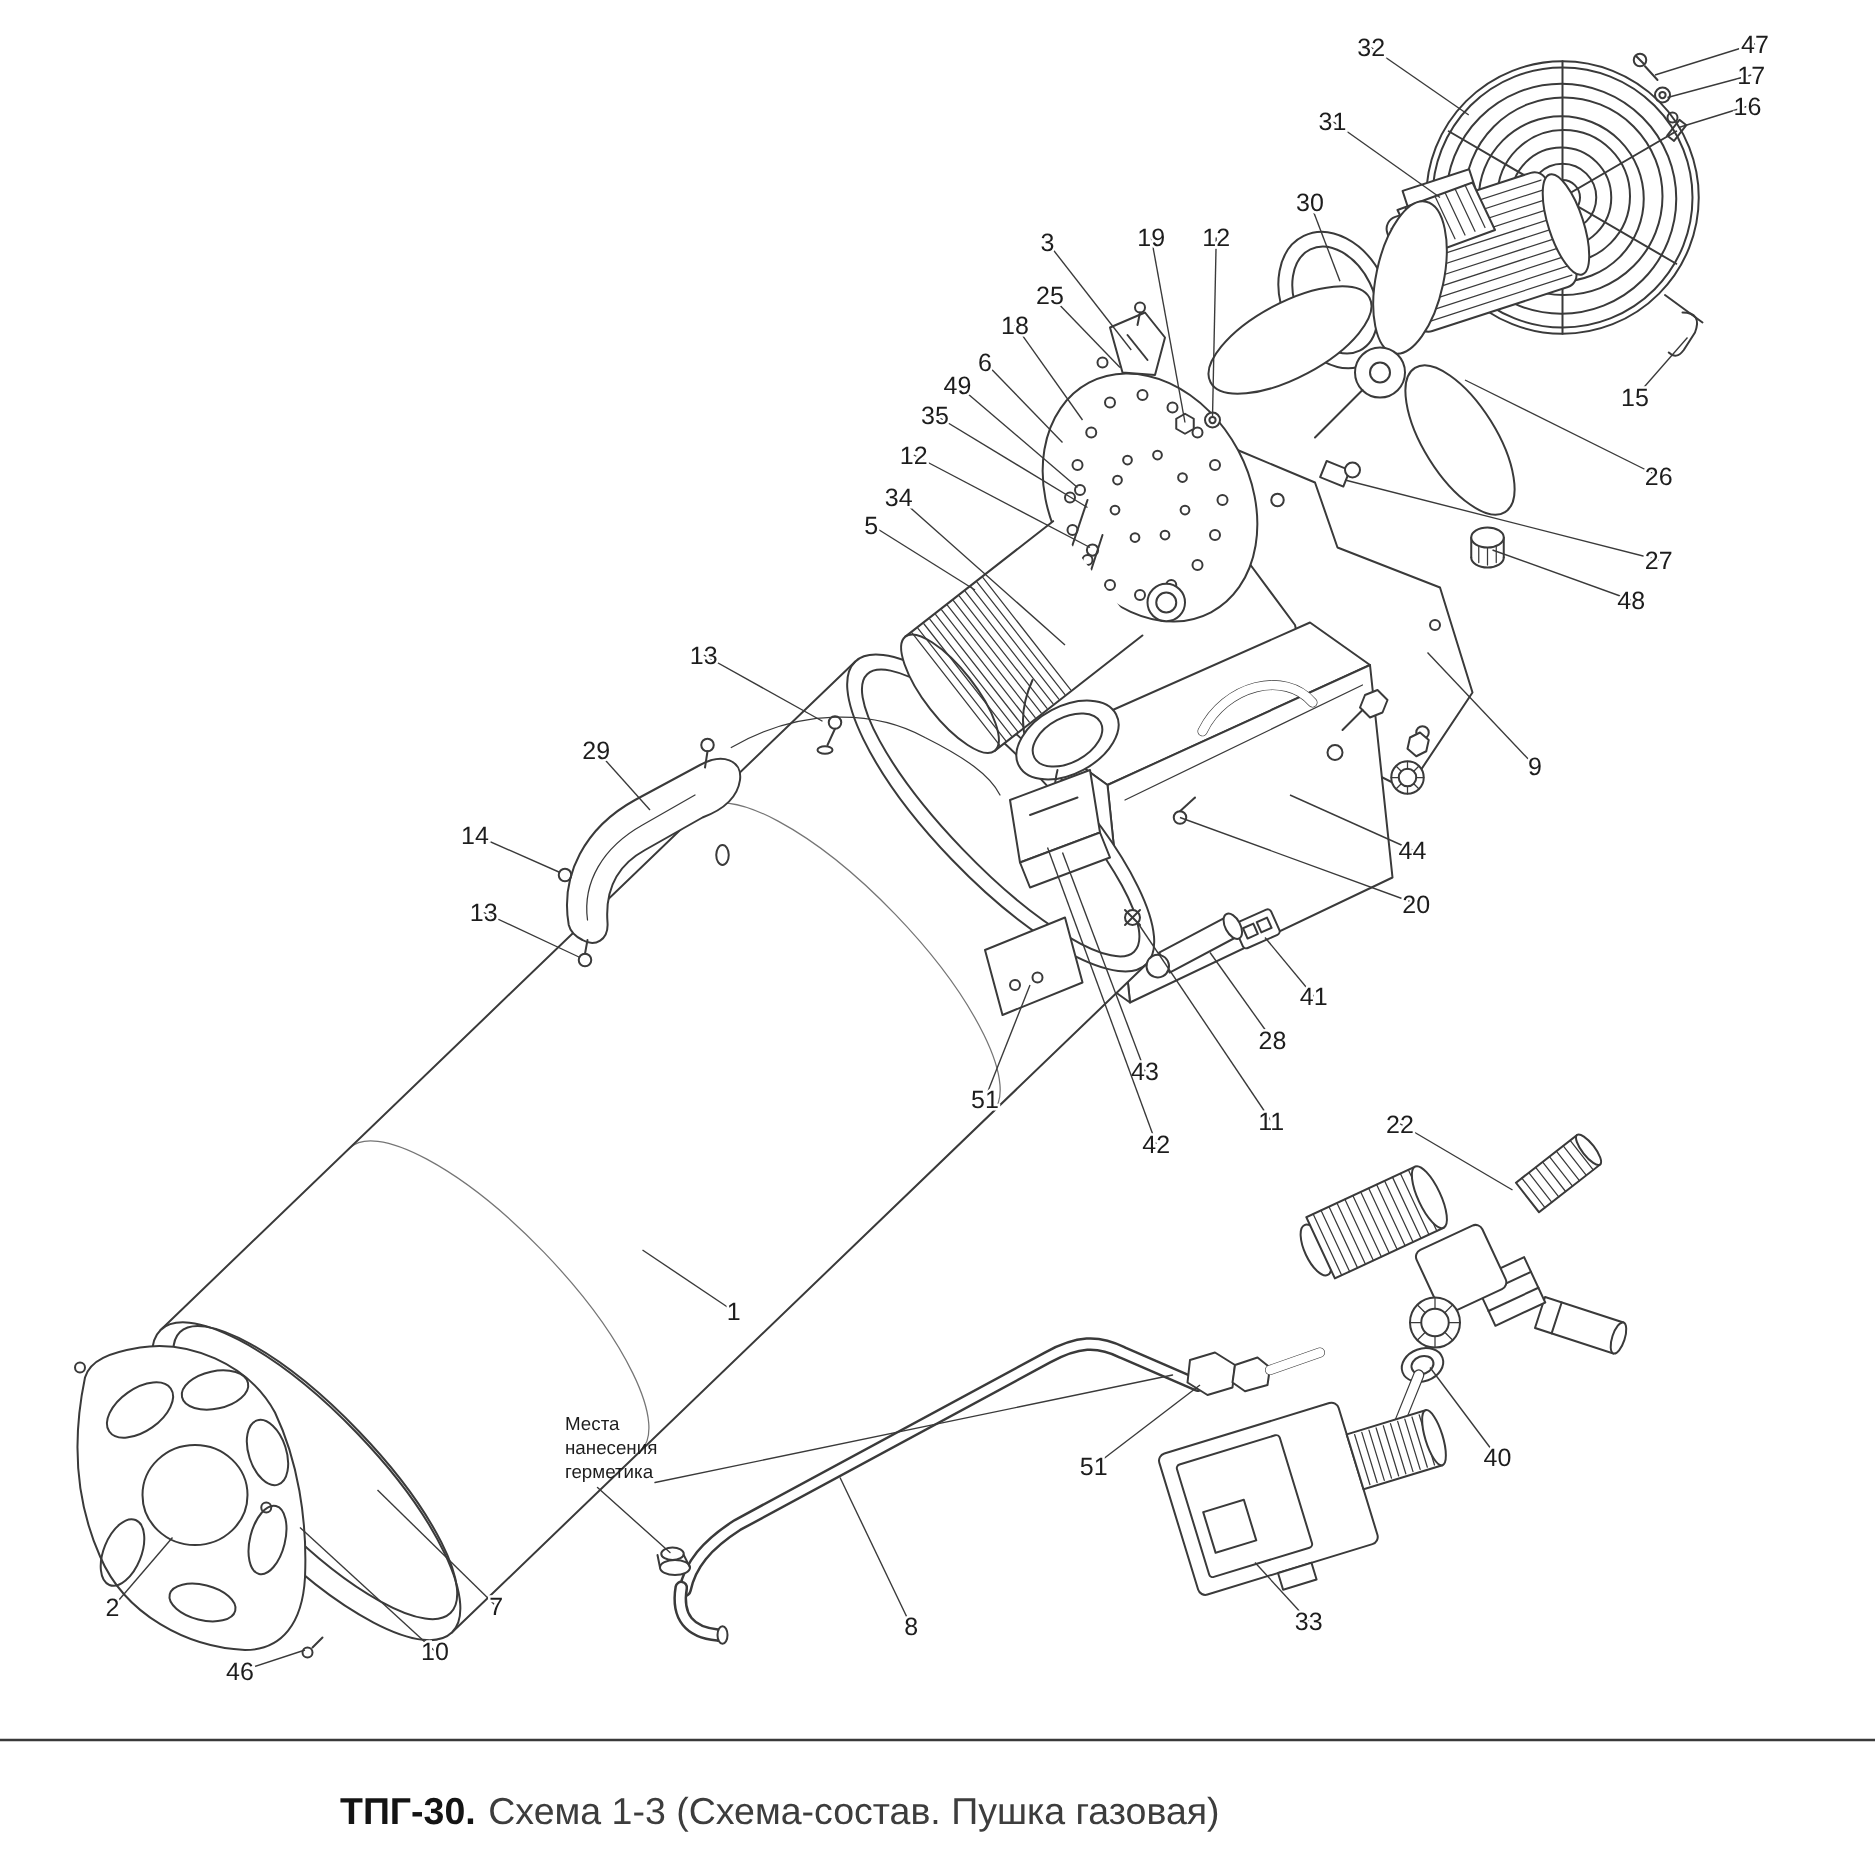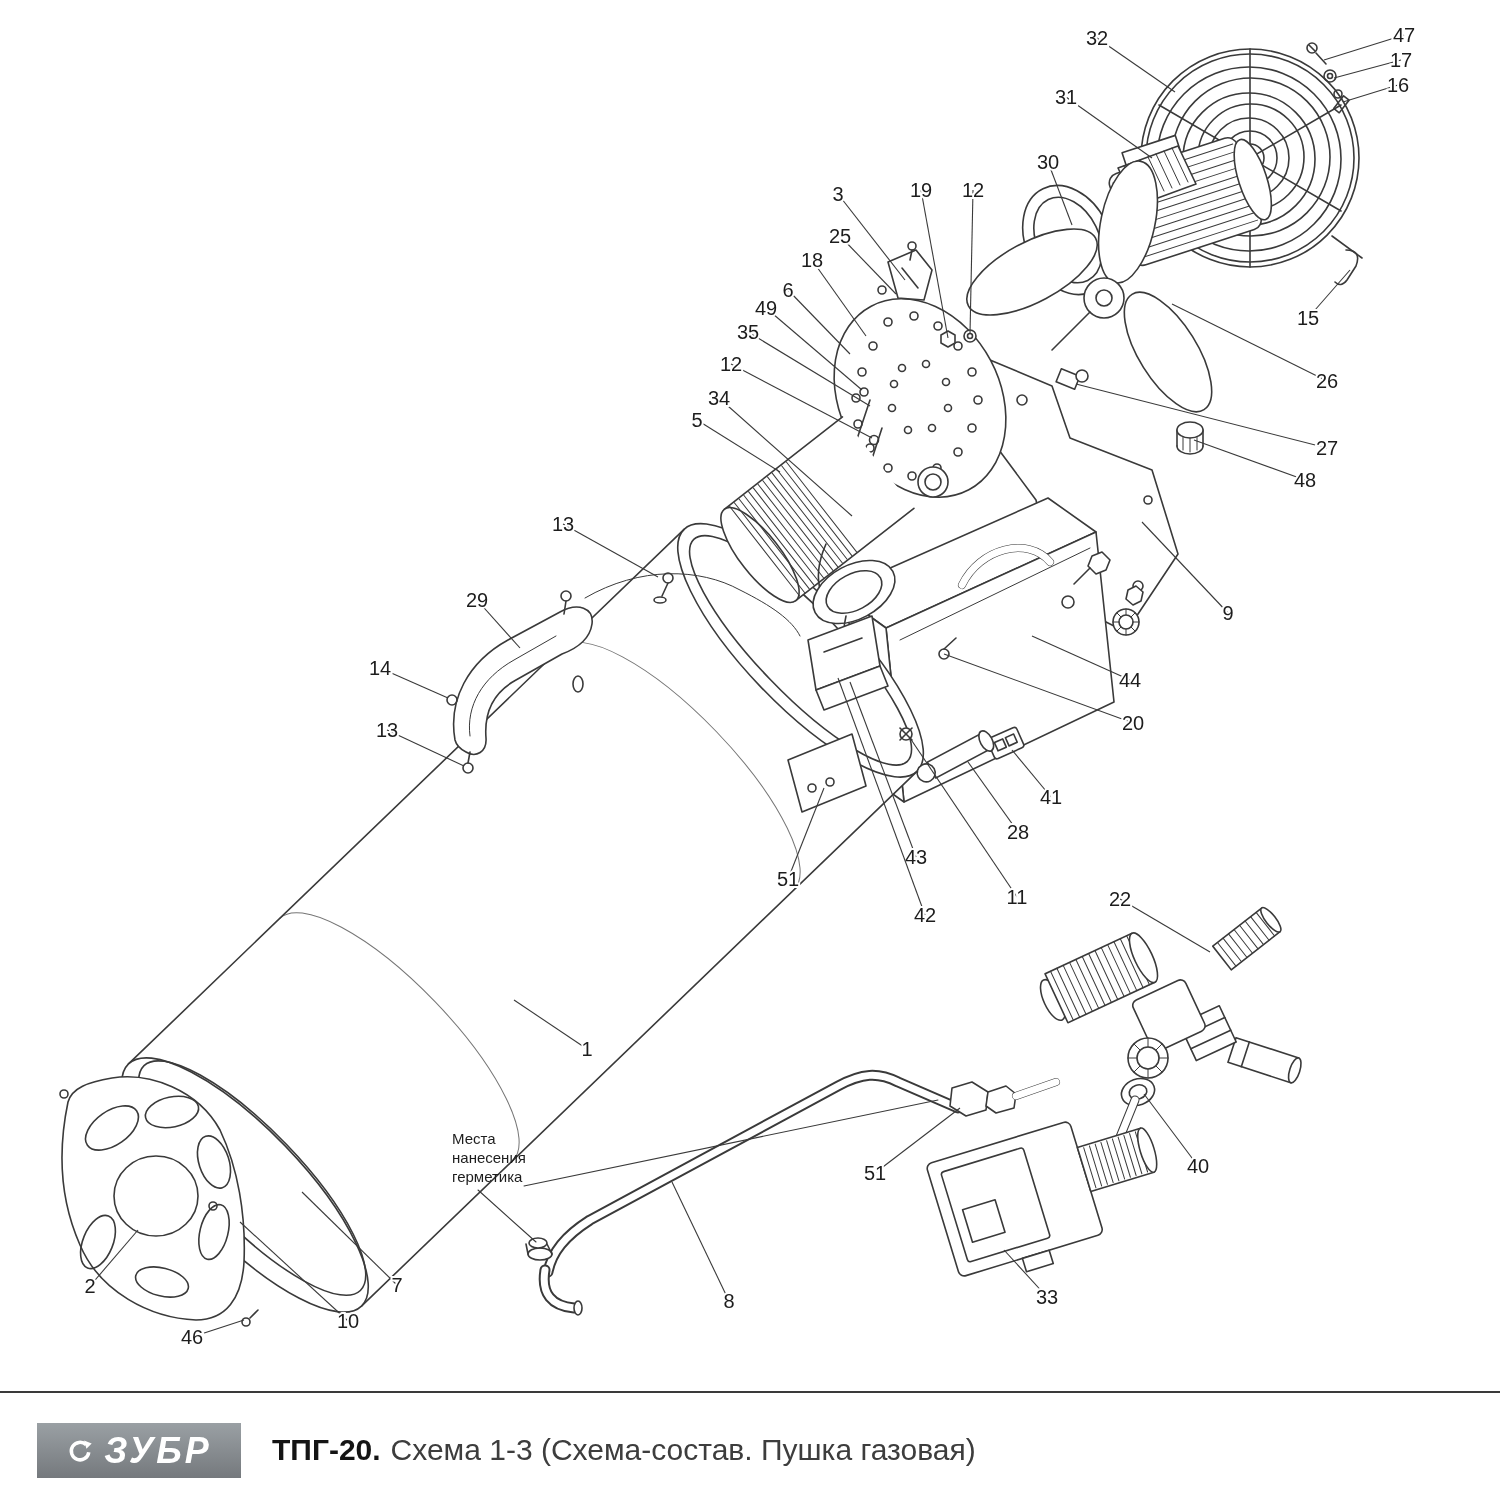--- a/index.html
+++ b/index.html
@@ -424,24 +424,17 @@
         <line x1="192" y1="1337" x2="244" y2="1320" class="leader"></line>
         <text x="192" y="1344" class="callout">46</text>
         <line x1="729" y1="1301" x2="672" y2="1182" class="leader"></line>
         <text x="729" y="1308" class="callout">8</text>
         <line x1="1047" y1="1297" x2="1004" y2="1250" class="leader"></line>
         <text x="1047" y="1304" class="callout">33</text>
       </g>
 </svg>
 
 <div class="footer-rule"></div>
-<div class="brand-badge">
-  <svg class="brand-arrow" viewBox="0 0 24 24">
-    <path d="M19.5 13a7.5 7.5 0 1 1-2.2-6.3" fill="none" stroke="#fff" stroke-width="3"></path>
-    <polygon points="15.5,3 22,5.5 17.5,10" fill="#fff"></polygon>
-  </svg>
-  <span class="brand-text">ЗУБР</span>
+<div class="caption">
+  <span class="caption-model">ТПГ-30.</span><span class="caption-title">Схема 1-3 (Схема-состав. Пушка газовая)</span>
 </div>
-<div class="caption">
-  <span class="caption-model">ТПГ-20.</span><span class="caption-title">Схема 1-3 (Схема-состав. Пушка газовая)</span>
+
 </div>
 
-</div>
-
 </body></html>

